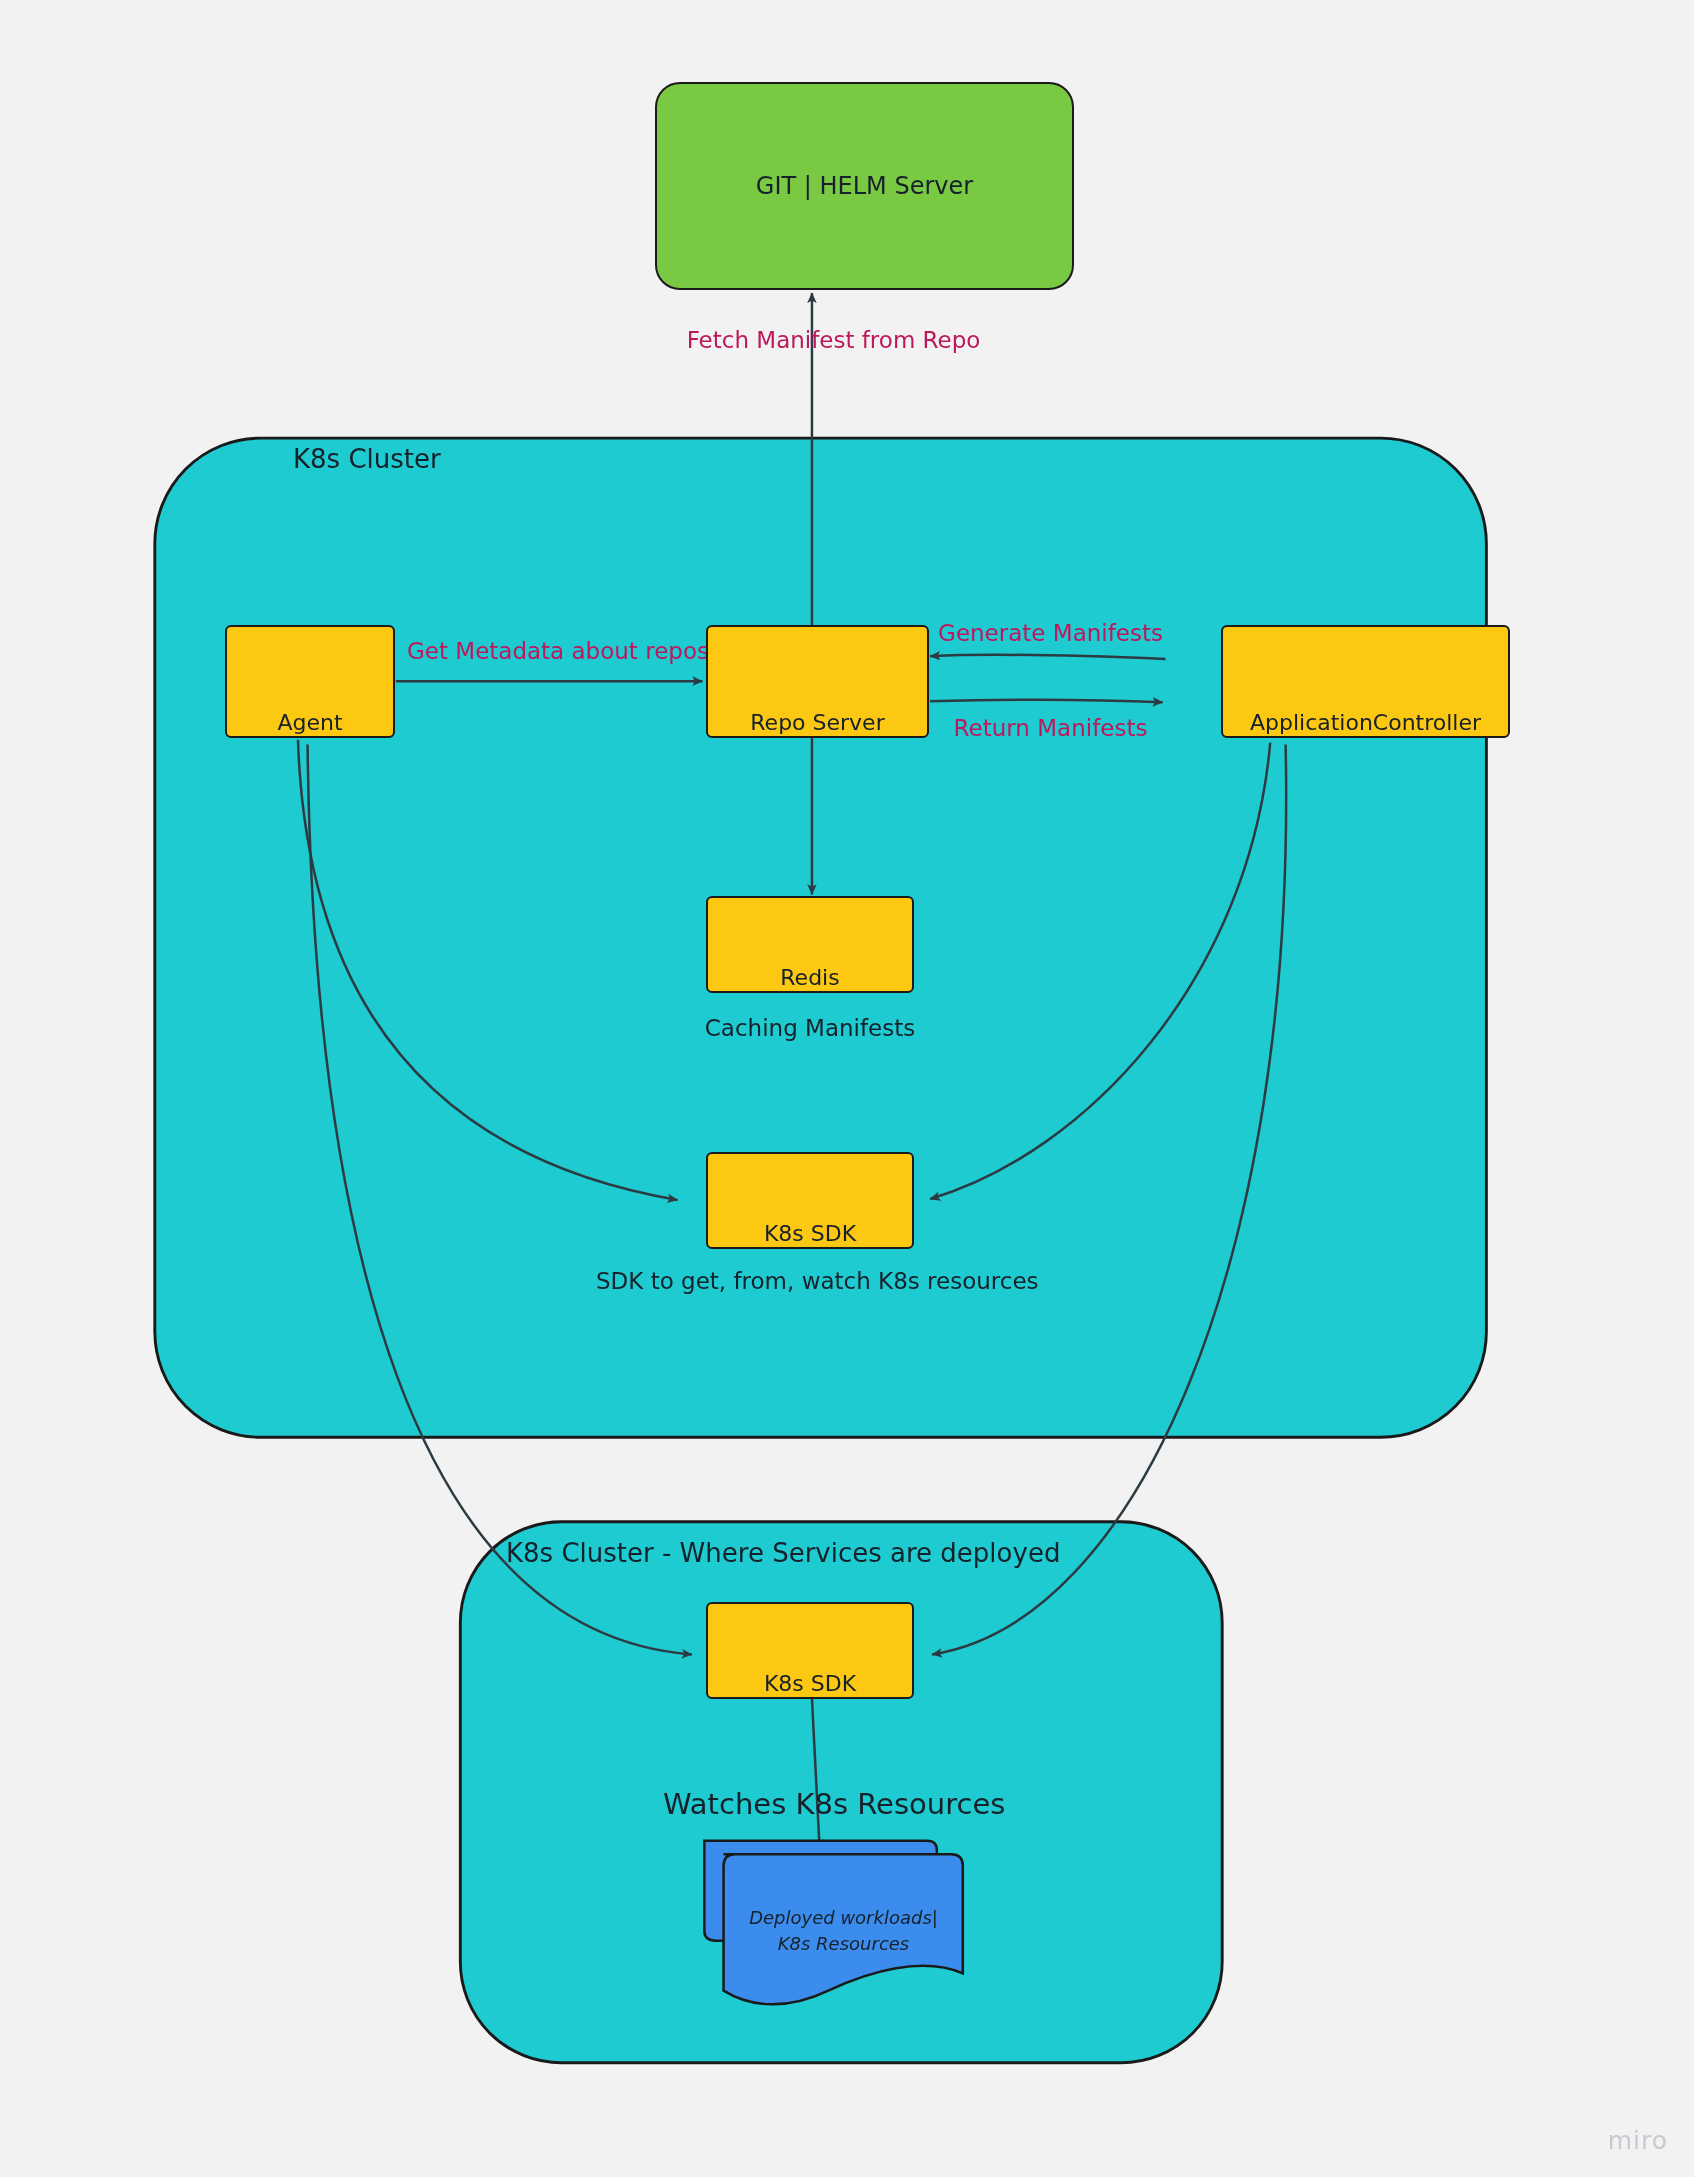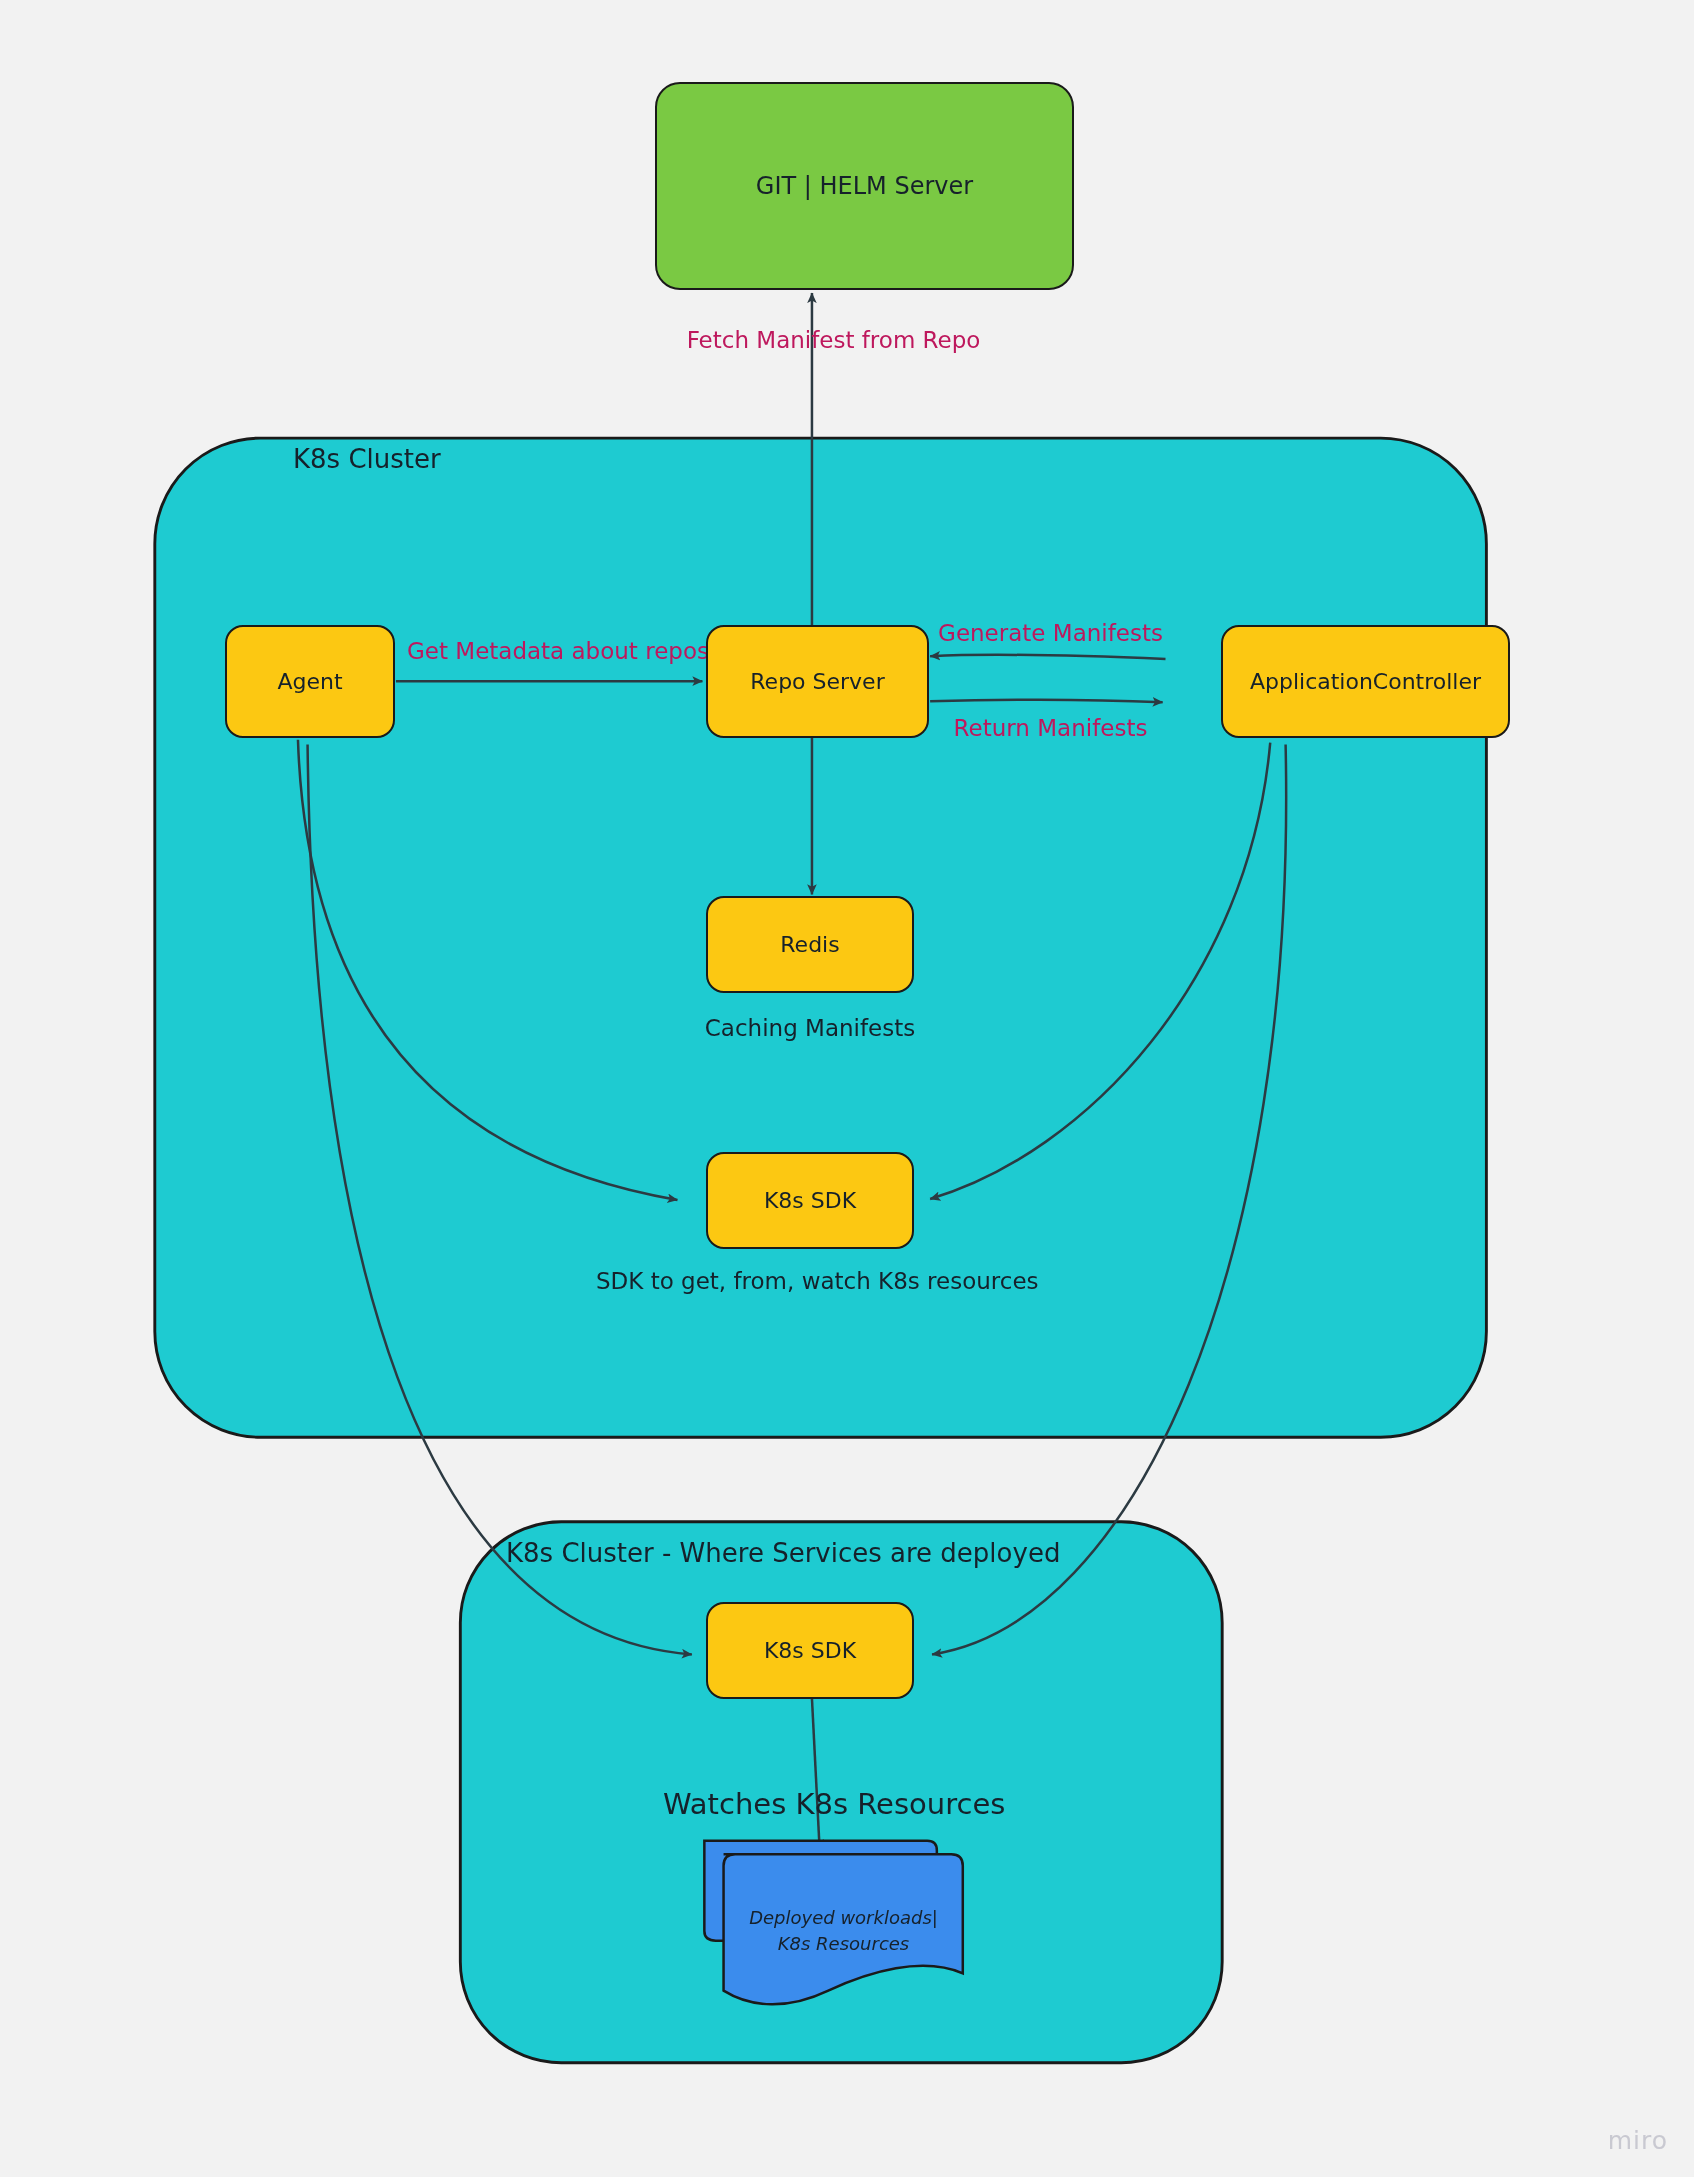--- a/index.html
+++ b/index.html
@@ -45,22 +45,23 @@
   }
   .cluster-label {
     position: absolute;
     font-size: 26px;
     color: #16212b;
     white-space: nowrap;
   }
   .node-yellow {
     background: #fcc812;
     border: 2.9px solid #1a1a1a;
-    border-radius: 18px;
+    border-radius: 6px;
     font-size: 22px;
+    align-items: flex-end;
   }
   .edge-label {
     position: absolute;
     font-size: 23px;
     color: #be185d;
     white-space: nowrap;
     text-align: center;
   }
   .caption {
     position: absolute;

